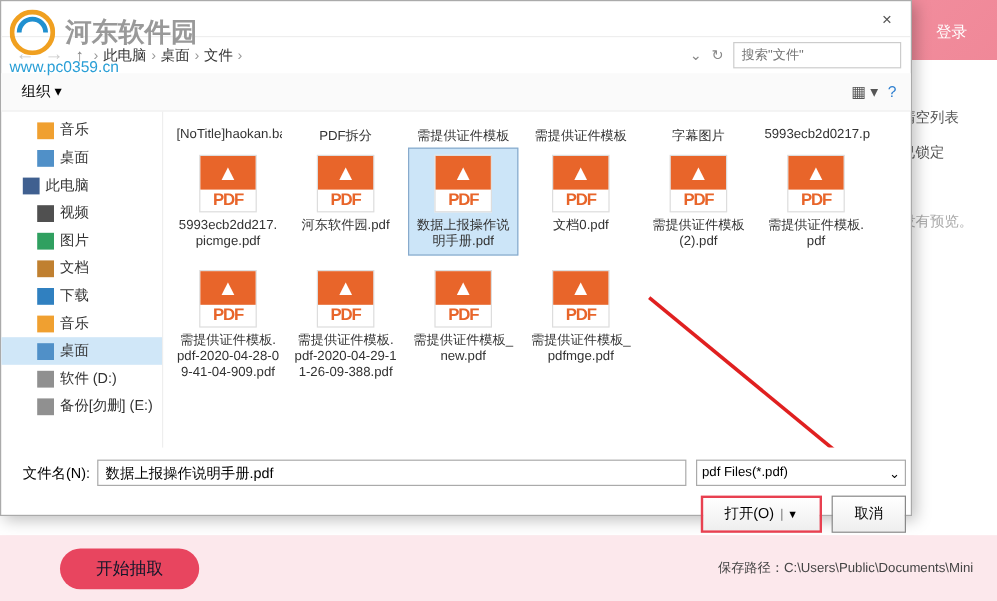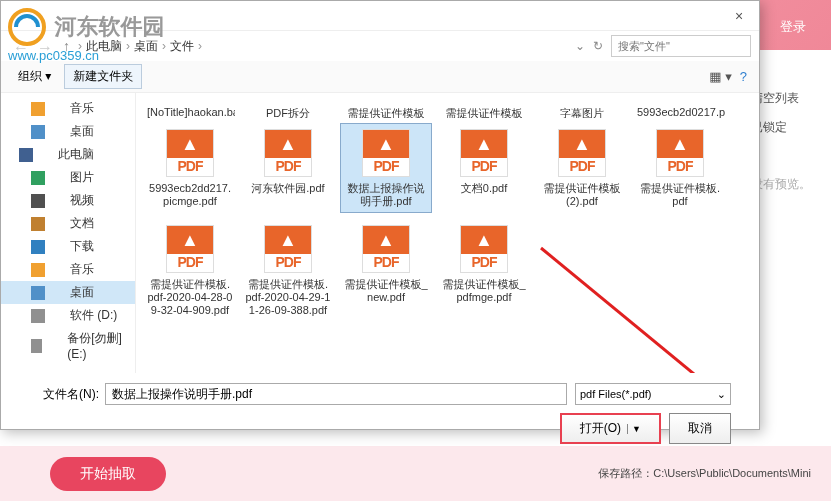--- a/index.html
+++ b/index.html
@@ -4,21 +4,21 @@
 <style>
 * { margin: 0; padding: 0; box-sizing: border-box; font-family: "Microsoft YaHei", sans-serif; }
 body { width: 831px; height: 501px; background: #f5f5f5; position: relative; overflow: hidden; }
 
 .bg-app { position: absolute; top: 0; left: 0; right: 0; bottom: 0; background: #fff; }
 .bg-header { position: absolute; top: 0; right: 0; left: 0; height: 50px; background: linear-gradient(135deg, #f8a8b8, #f08898); }
 .bg-login { position: absolute; top: 18px; right: 25px; color: #fff; font-size: 13px; font-family: Liberation Serif, serif; }
 .bg-side { position: absolute; top: 90px; right: 20px; font-size: 12px; color: #555; }
 .bg-side div { margin-bottom: 12px; }
 .bg-bottom { position: absolute; bottom: 0; left: 0; right: 0; height: 55px; background: #fce8ec; display: flex; align-items: center; padding: 0 20px; }
-.bg-extract { background: #e8455f; color: #ffffff; border: none; border-radius: 18px; padding: 8px 30px; font-size: 14px; margin-left: 30px; }
+.bg-extract { background: #e8455f; color: #0f172a; border: none; border-radius: 18px; padding: 8px 30px; font-size: 14px; margin-left: 30px; }
 .bg-savepath { margin-left: auto; font-size: 11px; color: #444; }
 
 .watermark { position: absolute; top: 8px; left: 8px; z-index: 100; pointer-events: none; }
 .wm-logo { display: inline-block; vertical-align: middle; }
 .wm-text { display: inline-block; vertical-align: middle; font-size: 22px; font-weight: bold; color: #999; margin-left: 4px; }
 .wm-url { font-size: 13px; color: #2a9fd6; margin-top: 2px; margin-left: 0; }
 
 .dialog { position: absolute; top: 0; left: 0; width: 760px; height: 430px; background: #fff; border: 1px solid #aaa; box-shadow: 3px 3px 12px rgba(0,0,0,0.25); }
 .dlg-title { height: 30px; display: flex; align-items: center; justify-content: flex-end; border-bottom: 1px solid #eee; }
 .dlg-close { width: 40px; text-align: center; font-size: 14px; color: #555; }
@@ -33,21 +33,21 @@
 .nav-search { width: 140px; height: 22px; border: 1px solid #ccc; font-size: 11px; padding: 0 6px; color: #888; }
 
 .dlg-toolbar { height: 32px; display: flex; align-items: center; padding: 0 8px; font-size: 12px; background: #fafafa; border-bottom: 1px solid #eee; }
 .tb-btn { padding: 3px 8px; border: 1px solid transparent; margin-right: 4px; }
 .tb-btn.active { border: 1px solid #bcd; background: #eef5fc; }
 .tb-spacer { flex: 1; }
 .tb-view { font-size: 13px; margin: 0 4px; color: #555; }
 
 .dlg-body { display: flex; height: 280px; }
 .dlg-tree { width: 135px; border-right: 1px solid #eee; overflow: hidden; font-size: 12px; padding: 4px 0; }
-.tree-item { display: flex; align-items: center; padding: 3px 6px 3px 18px; color: #333; gap: 20px; }
+.tree-item { display: flex; align-items: center; padding: 3px 6px 3px 18px; color: #333; }
 .tree-item.sel { background: #d0e7f8; }
 .tree-item.l2 { padding-left: 30px; }
 .tree-ico { width: 14px; height: 14px; margin-right: 5px; display: inline-block; }
 .ico-music { background: #f0a030; }
 .ico-desk { background: #5090c8; }
 .ico-pc { background: #406090; }
 .ico-vid { background: #505050; }
 .ico-pic { background: #30a060; }
 .ico-doc { background: #c08030; }
 .ico-dl { background: #3080c0; }
@@ -59,25 +59,25 @@
 .file-item.sel { background: #cce5f8; border: 1px solid #8ac; }
 .file-thumb { width: 60px; height: 50px; margin: 0 auto 4px; display: flex; align-items: center; justify-content: center; position: relative; }
 .pdf-icon { width: 48px; height: 48px; background: #fff; border: 1px solid #ddd; position: relative; }
 .pdf-top { position: absolute; top: 0; left: 0; right: 0; height: 28px; background: #e8652a; display: flex; align-items: center; justify-content: center; }
 .pdf-tri { color: #fff; font-size: 18px; }
 .pdf-label { position: absolute; bottom: 2px; left: 0; right: 0; font-size: 14px; font-weight: bold; color: #e8652a; letter-spacing: -1px; }
 .file-name { line-height: 13px; word-break: break-all; max-height: 39px; overflow: hidden; }
 
 .red-arrow { position: absolute; top: 150px; left: 400px; width: 280px; height: 230px; pointer-events: none; z-index: 50; }
 
-.dlg-footer { padding: 10px 28px; font-size: 12px; }
+.dlg-footer { padding: 10px 4px; font-size: 12px; }
 .ft-row { display: flex; align-items: center; margin-bottom: 8px; }
 .ft-label { width: 70px; text-align: right; margin-right: 6px; }
 .ft-input { flex: 1; height: 22px; border: 1px solid #aaa; padding: 0 6px; font-size: 12px; }
-.ft-filter { width: 156px; height: 22px; border: 1px solid #aaa; margin-left: 8px; font-size: 11px; padding: 0 4px; display: flex; align-items: center; justify-content: space-between; }
+.ft-filter { width: 175px; height: 22px; border: 1px solid #aaa; margin-left: 8px; font-size: 11px; padding: 0 4px; display: flex; align-items: center; justify-content: space-between; }
 .ft-buttons { display: flex; justify-content: flex-end; gap: 8px; }
 .ft-btn { height: 31px; padding: 0 18px; border: 1px solid #888; background: linear-gradient(#fff,#eee); font-size: 12px; display: flex; align-items: center; }
 .ft-btn.primary { border: 2px solid #e84050; position: relative; }
 .ft-drop { border-left: 1px solid #888; padding-left: 4px; margin-left: 6px; font-size: 9px; }
 </style>
 </head>
 <body>
 
 <div class="bg-app">
   <div class="bg-header">
@@ -123,47 +123,46 @@
       <span>文件</span>
       <span class="nav-sep">›</span>
     </div>
     <span style="color:#888">⌄</span>
     <span class="nav-refresh">↻</span>
     <input class="nav-search" placeholder="搜索&quot;文件&quot;" style="">
   </div>
 
   <div class="dlg-toolbar">
     <span class="tb-btn">组织 ▾</span>
-    <span class="tb-btn active">新建文件夹</span>
     <span class="tb-spacer"></span>
     <span class="tb-view">▦ ▾</span>
     <span class="tb-view" style="color:#3080d0">?</span>
   </div>
 
   <div class="dlg-body">
     <div class="dlg-tree" id="tree">
         <div class="tree-item l2">
           <span class="tree-ico ico-music"></span>
           <span>音乐</span>
         </div>
         <div class="tree-item l2">
           <span class="tree-ico ico-desk"></span>
           <span>桌面</span>
         </div>
         <div class="tree-item">
           <span class="tree-ico ico-pc"></span>
           <span>此电脑</span>
         </div>
         <div class="tree-item l2">
+          <span class="tree-ico ico-vid"></span>
+          <span>视频</span>
+        </div>
+        <div class="tree-item l2">
           <span class="tree-ico ico-pic"></span>
           <span>图片</span>
-        </div>
-        <div class="tree-item l2">
-          <span class="tree-ico ico-vid"></span>
-          <span>视频</span>
         </div>
         <div class="tree-item l2">
           <span class="tree-ico ico-doc"></span>
           <span>文档</span>
         </div>
         <div class="tree-item l2">
           <span class="tree-ico ico-dl"></span>
           <span>下载</span>
         </div>
         <div class="tree-item l2">
@@ -261,21 +260,21 @@
           </div>
           <div class="file-item">
             <div class="file-thumb">
               <div class="pdf-icon">
                 <div class="pdf-top">
                   <span class="pdf-tri">▲</span>
                 </div>
                 <div class="pdf-label">PDF</div>
               </div>
             </div>
-            <div class="file-name">需提供证件模板.pdf-2020-04-28-09-32-04-909.pdf</div>
+            <div class="file-name">需提供证件模板.pdf-2020-04-28-09-41-04-909.pdf</div>
           </div>
           <div class="file-item">
             <div class="file-thumb">
               <div class="pdf-icon">
                 <div class="pdf-top">
                   <span class="pdf-tri">▲</span>
                 </div>
                 <div class="pdf-label">PDF</div>
               </div>
             </div>

